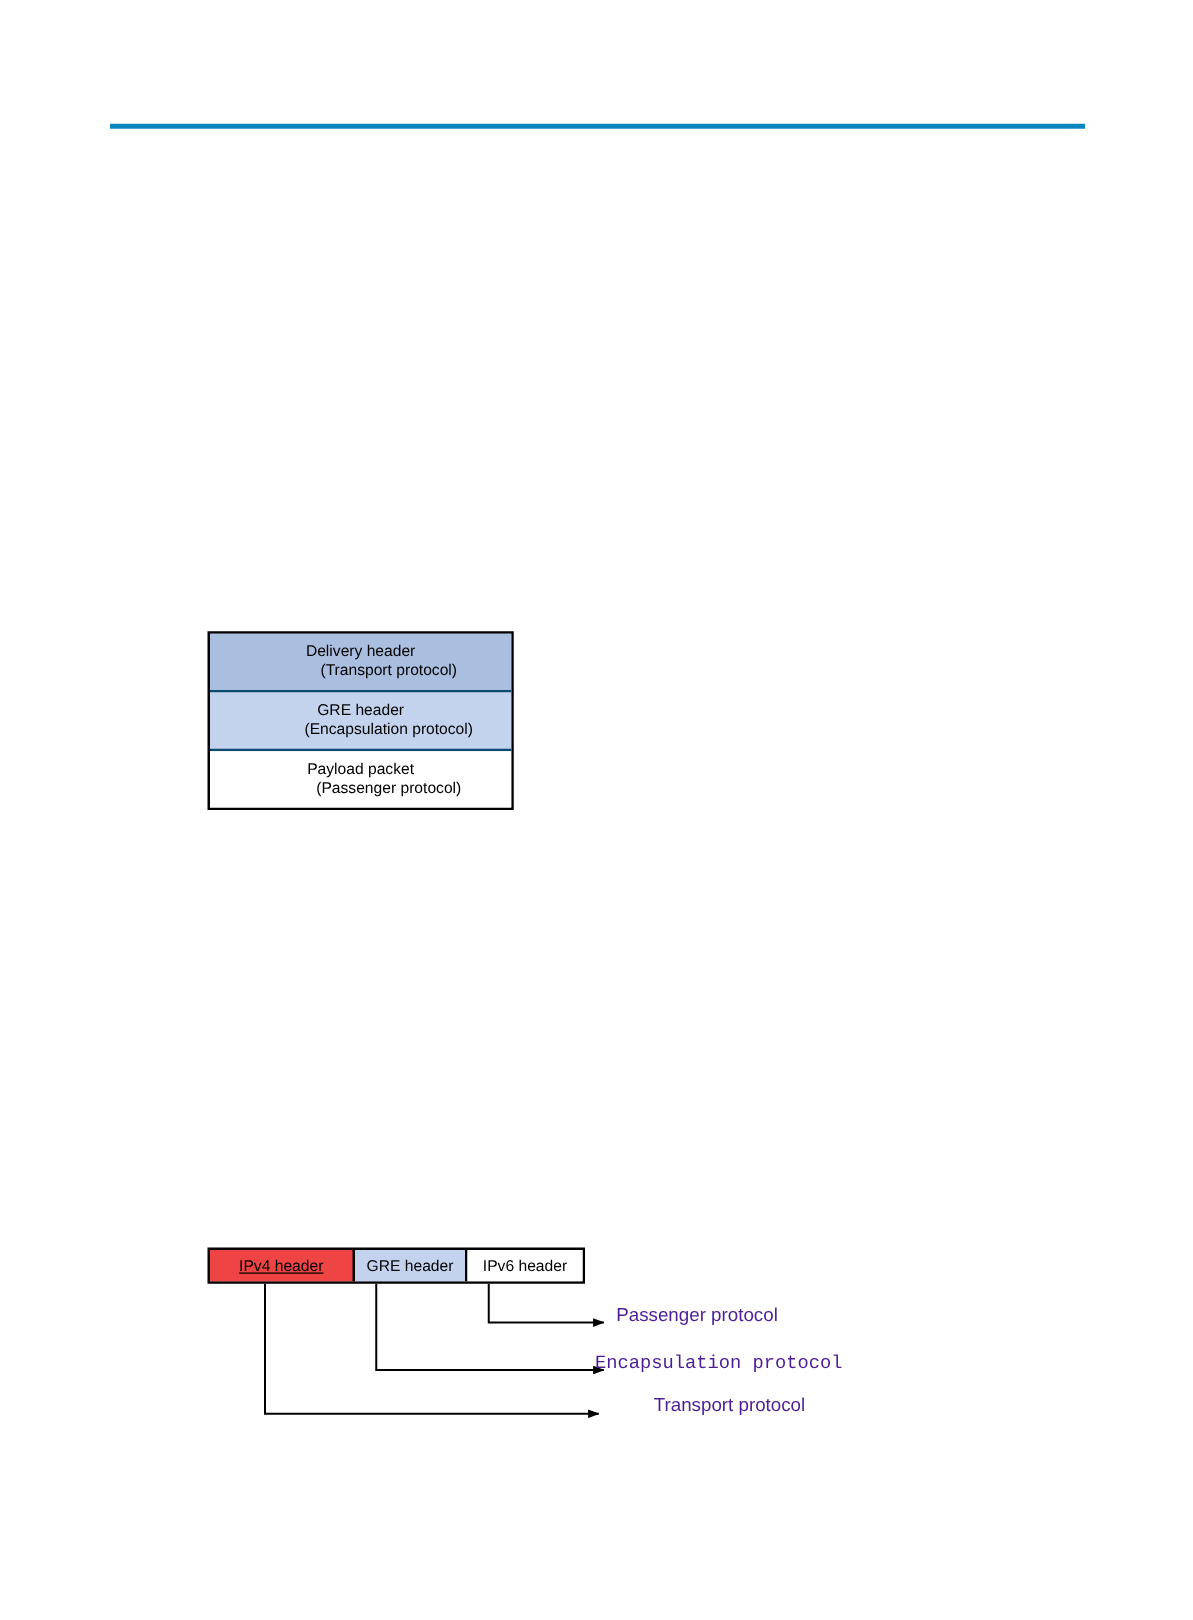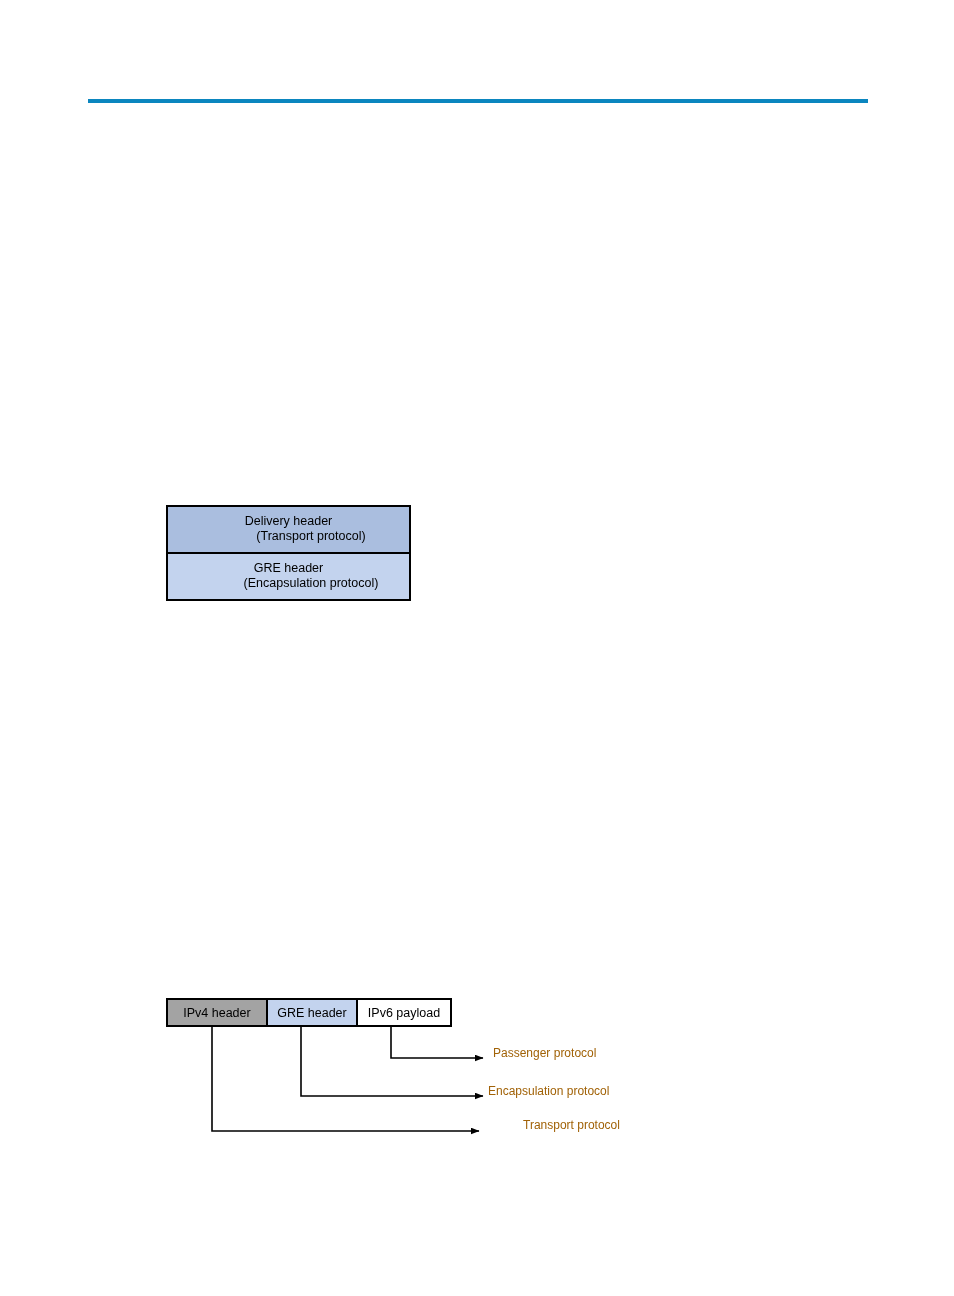--- a/index.html
+++ b/index.html
@@ -34,21 +34,21 @@
     border: 2px solid #000000;
     box-sizing: border-box;
   }
   .stack-row {
     box-sizing: border-box;
     text-align: center;
     font-size: 12.5px;
     color: #000000;
     line-height: 15px;
     padding: 7px 0 8px 0;
-    border-bottom: 2px solid #000000;
+    border-bottom: 2px solid #0c4a6e;
   }
   .stack-row:last-child {
     border-bottom: none;
   }
   .stack-row .l2 {
     display: block;
     margin-left: 45px;
   }
 
   
@@ -79,22 +79,22 @@
   .callout-layer {
     position: absolute;
     left: 0;
     top: 0;
     width: 954px;
     height: 1296px;
     pointer-events: none;
   }
   .callout-label {
     position: absolute;
-    font-size: 12px;
-    color: #a16207;
+    font-size: 15px;
+    color: #4c1d95;
     white-space: nowrap;
     line-height: 14px;
   }
 </style>
 </head>
 <body style="background: rgb(255, 255, 255);">
 
 <div class="accent-rule" style="background: rgb(11, 134, 191);"></div>
 
 <div class="stack-figure">
@@ -102,40 +102,44 @@
   <div class="stack-row" id="stack-row-0" style="background: rgb(170, 190, 223);">
     <span>Delivery header</span>
     <span class="l2">(Transport protocol)</span>
   </div>
 
   <div class="stack-row" id="stack-row-1" style="background: rgb(195, 211, 238);">
     <span>GRE header</span>
     <span class="l2">(Encapsulation protocol)</span>
   </div>
 
+  <div class="stack-row" id="stack-row-2" style="background: rgb(255, 255, 255);">
+    <span>Payload packet</span>
+    <span class="l2">(Passenger protocol)</span>
+  </div>
 
 </div>
 
 <div class="inline-figure">
-  <div class="inline-cell" id="pkt-cell-0" style="background: #a3a3a3; width: 100px;">IPv4 header</div>
+  <div class="inline-cell" id="pkt-cell-0" style="background: #ef4444; width: 116px; text-decoration: underline;">IPv4 header</div>
   <div class="inline-cell" id="pkt-cell-1" style="background: rgb(195, 211, 238); width: 90px;">GRE header</div>
-  <div class="inline-cell" id="pkt-cell-2" style="background: rgb(255, 255, 255); width: 92px;">IPv6 payload</div>
+  <div class="inline-cell" id="pkt-cell-2" style="background: rgb(255, 255, 255); width: 92px;">IPv6 header</div>
 </div>
 
 <svg class="callout-layer" width="954" height="1296" viewBox="0 0 954 1296">
   <defs>
     <marker id="arrowhead" markerWidth="9" markerHeight="7" refX="8.5" refY="3.5" orient="auto" markerUnits="userSpaceOnUse">
       <polygon points="0 0, 9 3.5, 0 7" fill="#000000"></polygon>
     </marker>
   </defs>
 
   <polyline points="391,1027 391,1058 483,1058" fill="none" stroke="#000000" stroke-width="1.6" marker-end="url(#arrowhead)"></polyline>
 
   <polyline points="301,1027 301,1096 483,1096" fill="none" stroke="#000000" stroke-width="1.6" marker-end="url(#arrowhead)"></polyline>
 
   <polyline points="212,1027 212,1131 479,1131" fill="none" stroke="#000000" stroke-width="1.6" marker-end="url(#arrowhead)"></polyline>
 </svg>
 
 <div class="callout-label" style="left:493px; top:1046px;">Passenger protocol</div>
 
-<div class="callout-label" style="left:488px; top:1084px;">Encapsulation protocol</div>
+<div class="callout-label" style="left:476px; top:1084px;font-family:Liberation Mono, monospace;">Encapsulation protocol</div>
 
 <div class="callout-label" style="left:495px; top:1118px;margin-left:28px;">Transport protocol</div>
 
 </body></html>

